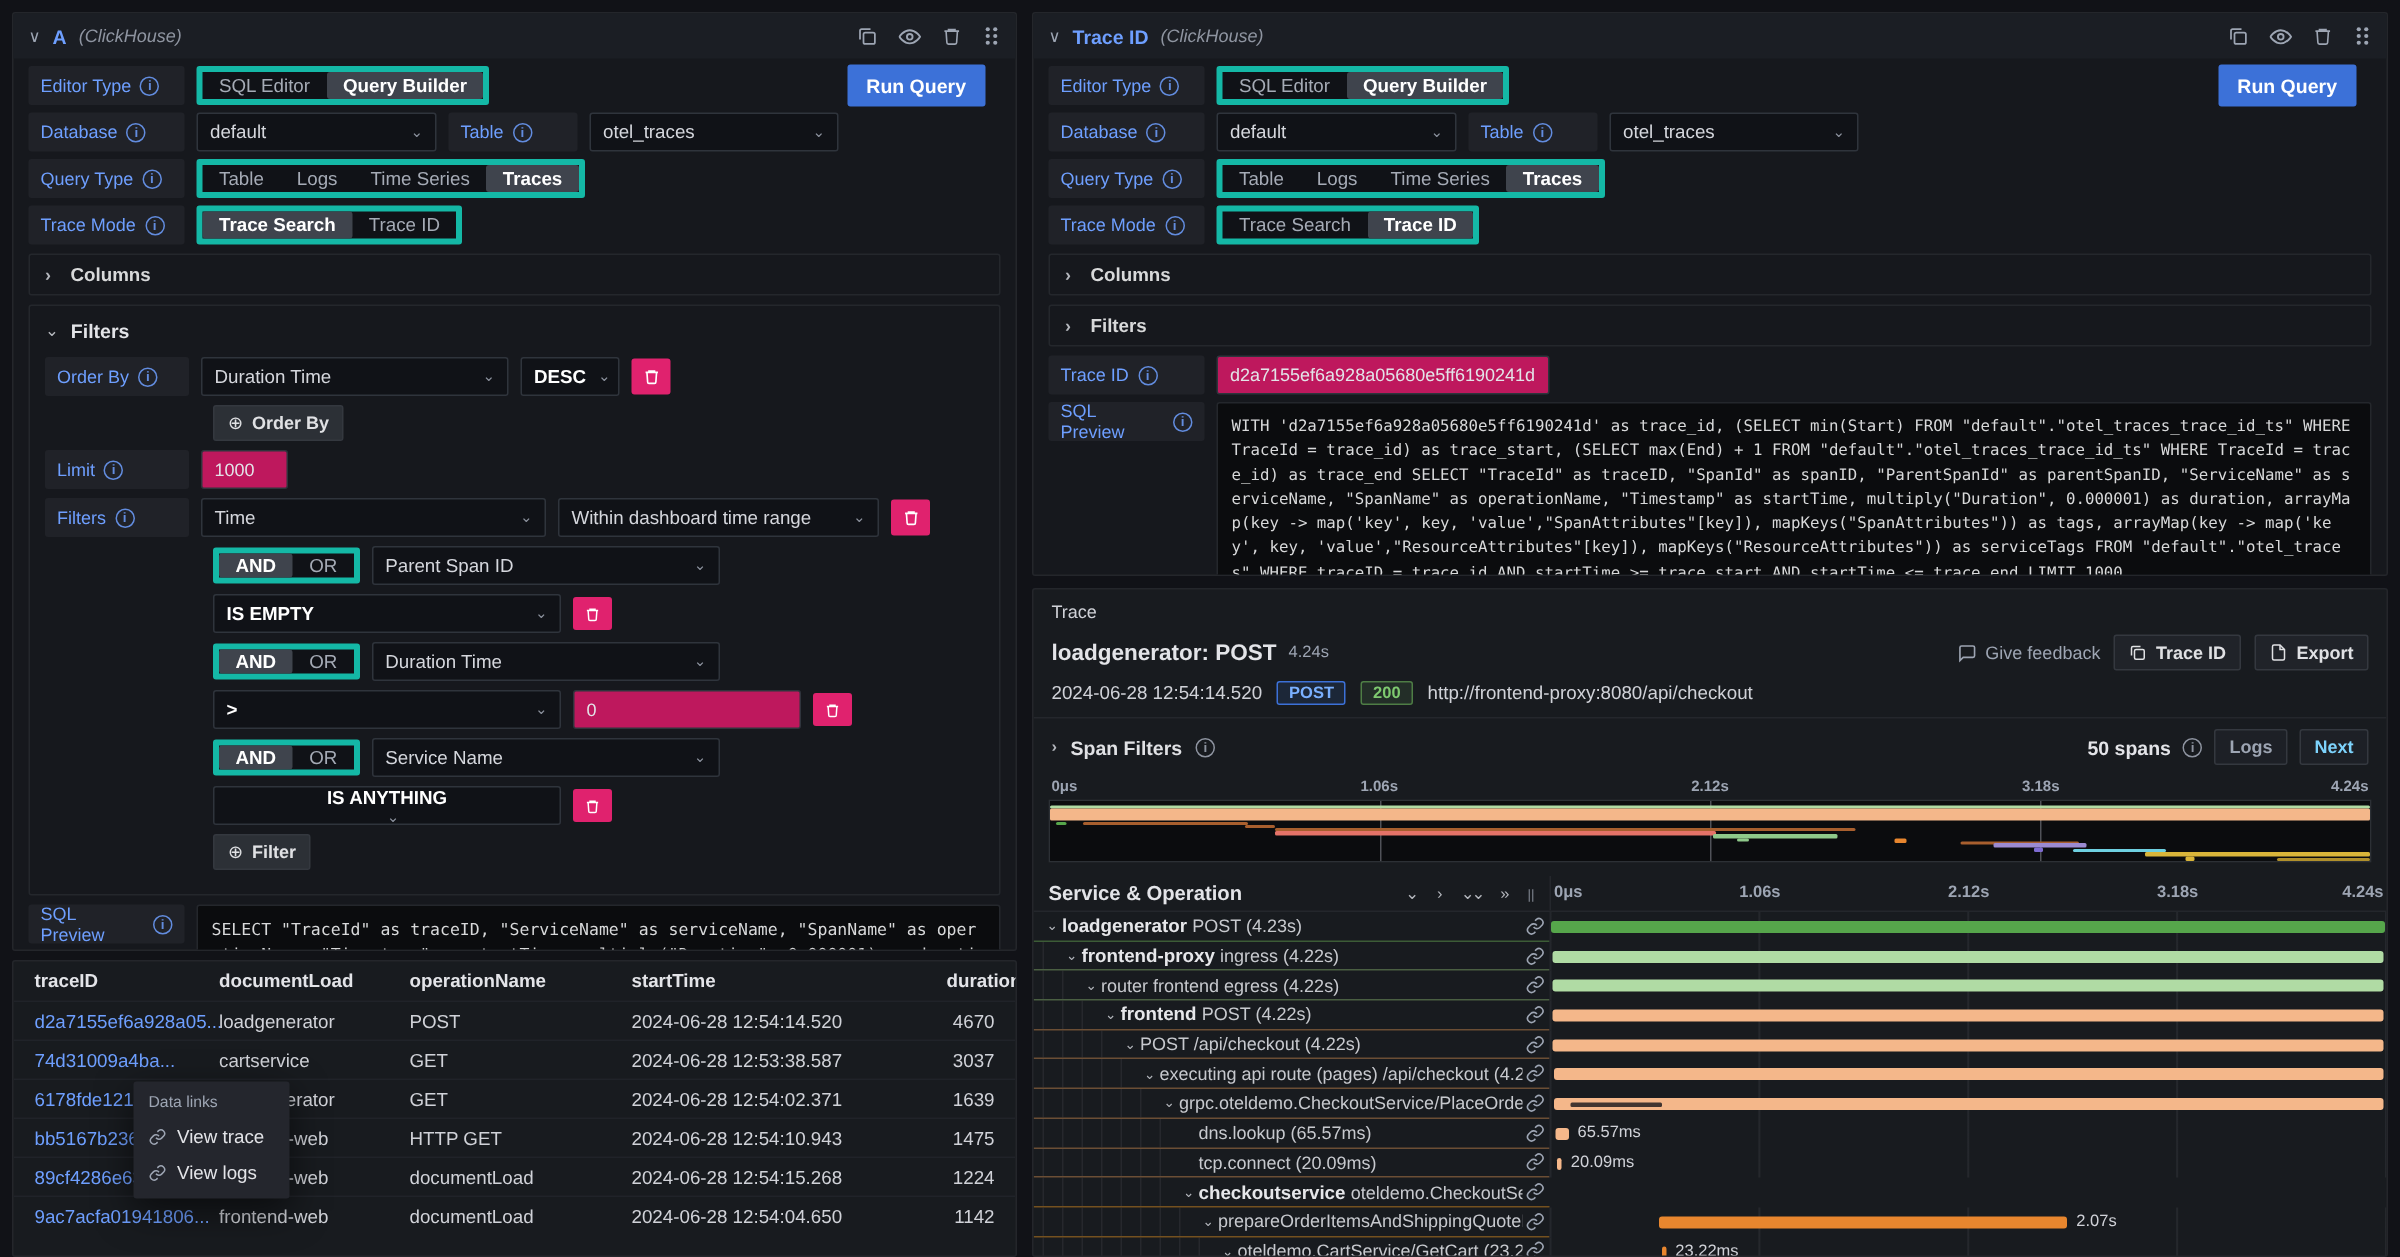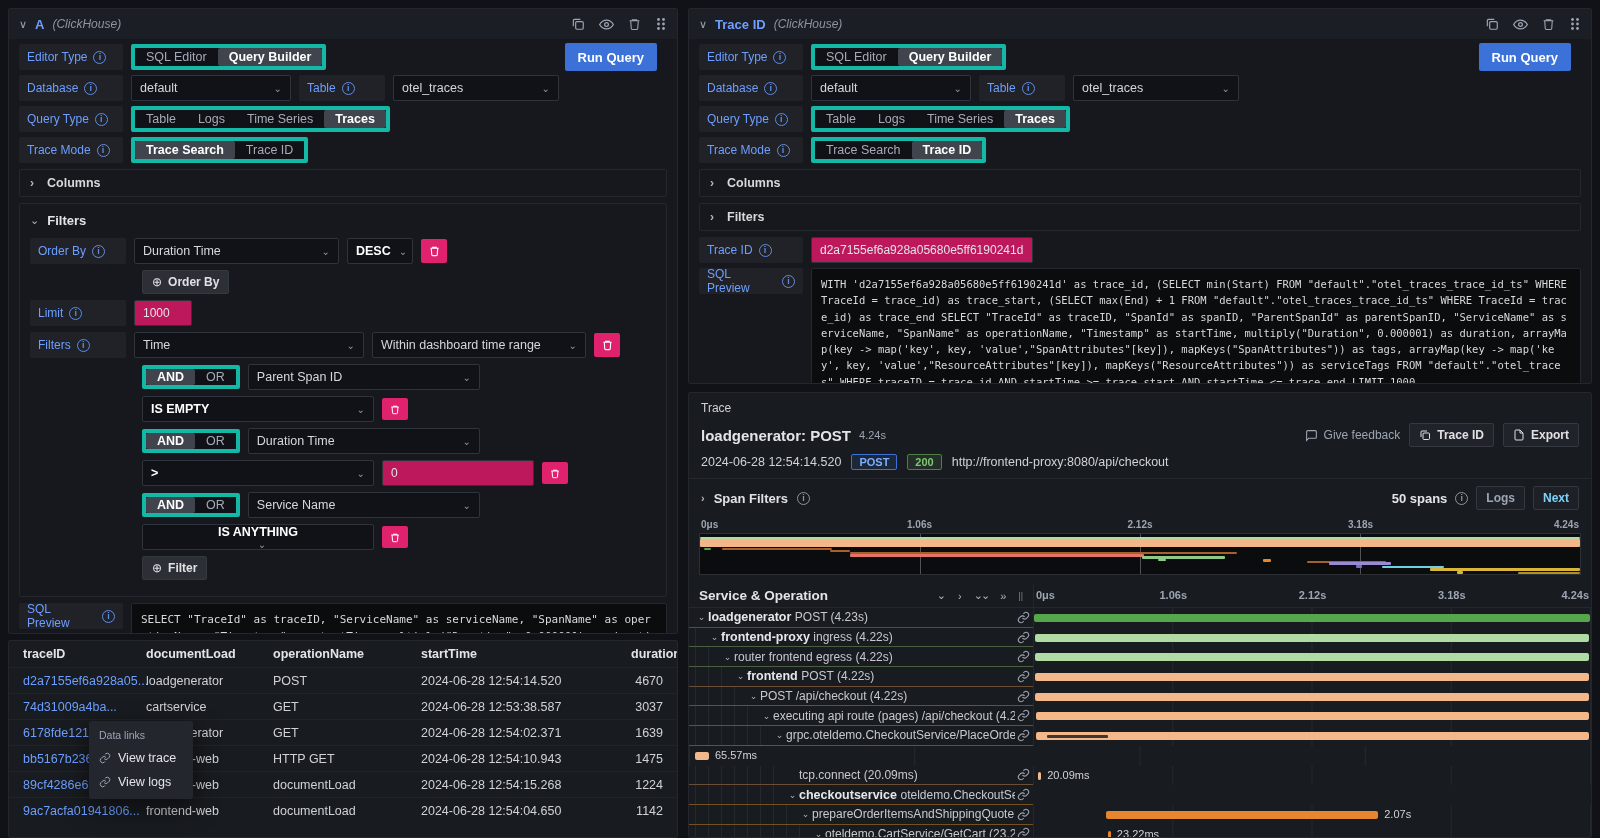--- a/index.html
+++ b/index.html
@@ -712,20 +712,37 @@
             </svg>
           </span>
         </div>
         <div class="span-right">
           <div class="sbar" style="left: 0.3%; width: 99.4%; background: rgb(244, 183, 138);">
             <div class="stripe" style="left: 2%; width: 11%;"></div>
           </div>
         </div>
       </div>
       <div class="span-row">
+        <div class="span-left" style="border-bottom: 1px solid rgb(107, 78, 53);">
+          <span class="guide"></span>
+          <span class="guide"></span>
+          <span class="guide"></span>
+          <span class="guide"></span>
+          <span class="guide"></span>
+          <span class="guide"></span>
+          <span class="guide"></span>
+          <span class="schev"></span>
+          <span class="sname">dns.lookup (65.57ms)</span>
+          <span class="slink">
+            <svg width="13" height="13" viewBox="0 0 24 24" fill="none" stroke="#9da5b3" stroke-width="2">
+              <path d="M10 13a5 5 0 0 0 7.5.5l3-3a5 5 0 0 0-7-7l-1.7 1.7"></path>
+              <path d="M14 11a5 5 0 0 0-7.5-.5l-3 3a5 5 0 0 0 7 7l1.7-1.7"></path>
+            </svg>
+          </span>
+        </div>
         <div class="span-right">
           <div class="sbar" style="left: 0.5%; width: 1.6%; background: rgb(244, 183, 138);"></div>
           <span class="sbar-label" style="left: calc(2.1% + 6px);">65.57ms</span>
         </div>
       </div>
       <div class="span-row">
         <div class="span-left" style="border-bottom: 1px solid rgb(107, 78, 53);">
           <span class="guide"></span>
           <span class="guide"></span>
           <span class="guide"></span>

